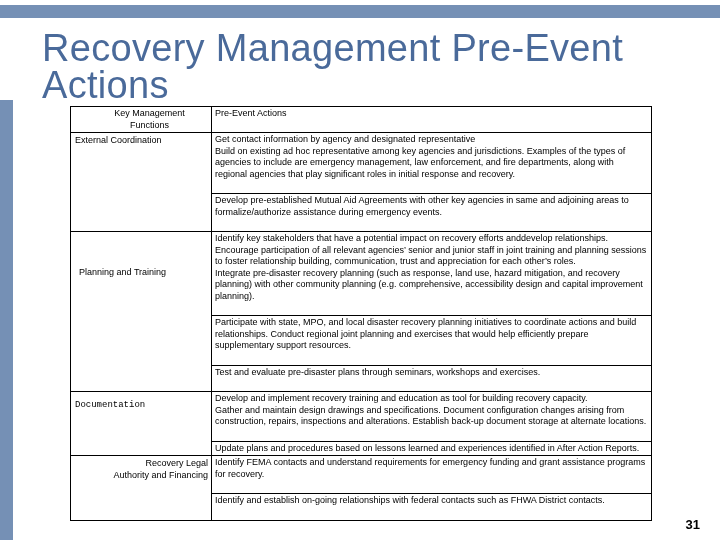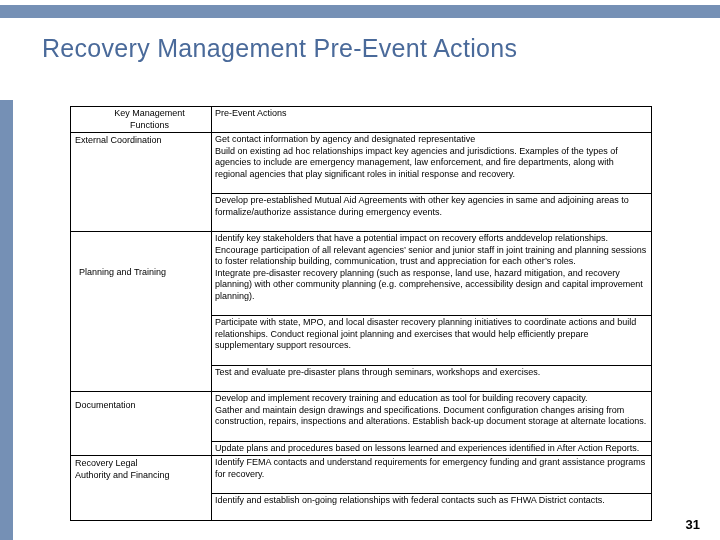--- a/index.html
+++ b/index.html
@@ -4,39 +4,39 @@
 <style>
   html,body{margin:0;padding:0;}
   body{
     width:720px;height:540px;position:relative;overflow:hidden;
     background:#ffffff;font-family:"Liberation Sans",sans-serif;color:#000;
   }
   .top-bar{position:absolute;top:5px;left:0;width:720px;height:13px;}
   .left-bar{position:absolute;top:100px;left:0;width:13px;height:440px;}
   .title{
     position:absolute;left:42px;top:30px;margin:0;
-    font-size:25px;line-height:37px;font-weight:400;letter-spacing:.3px;
+    font-size:38px;line-height:37px;font-weight:400;letter-spacing:.3px;
   }
   table.km-table{
     position:absolute;left:70px;top:106px;width:582px;
     border-collapse:collapse;table-layout:fixed;
     font-size:9px;line-height:11.5px;color:#000;
   }
   .km-table th,.km-table td{
     border:1px solid #000;vertical-align:top;font-weight:400;
     padding:1px 3px;
   }
   th.col-left{width:117px;text-align:center;padding-left:20px;}
   th.col-left .hdr-inner{display:block;max-width:88px;margin:0 auto;}
   th.col-right{text-align:left;}
   td.label-cell{white-space:pre-line;padding-left:4px;}
   td.label-0{padding-top:2px;}
   td.label-1{padding-top:35px;padding-left:8px;}
-  td.label-2{padding-top:8px;}
-  td.label-3{padding-top:2px;}
+  td.label-2{padding-top:8px;font-family:Liberation Mono, monospace;}
+  td.label-3{padding-top:2px;text-align:right;}
   td.action-cell{padding-bottom:13px;}
   td.action-cell.tight{padding-bottom:1px;margin-top:36px;}
   .para{margin:0;}
   .page-number{
     position:absolute;right:20px;bottom:8px;
     font-size:13px;font-weight:700;color:#000;
   }
 </style>
 </head>
 <body>
@@ -53,21 +53,21 @@
           <span class="hdr-inner">Key Management Functions</span>
         </th>
       <th class="col-right">Pre-Event Actions</th>
     </tr>
   </thead>
   <tbody id="table-body">
       <tr>
         <td class="label-cell label-0" rowspan="2">External Coordination</td>
         <td class="action-cell">
           <div class="para">Get contact information by agency and designated representative</div>
-          <div class="para">Build on existing ad hoc relationships impact key agencies and jurisdictions. Examples of the types of agencies to include are emergency management, law enforcement, and fire departments, along with regional agencies that play significant roles in initial response and recovery.</div>
+          <div class="para">Build on existing ad hoc representative among key agencies and jurisdictions. Examples of the types of agencies to include are emergency management, law enforcement, and fire departments, along with regional agencies that play significant roles in initial response and recovery.</div>
         </td>
       </tr>
       <tr>
         <td class="action-cell">
           <div class="para">Develop pre-established Mutual Aid Agreements with other key agencies in same and adjoining areas to formalize/authorize assistance during emergency events.</div>
         </td>
       </tr>
       <tr>
         <td class="label-cell label-1" rowspan="3">Planning and Training</td>
         <td class="action-cell">

